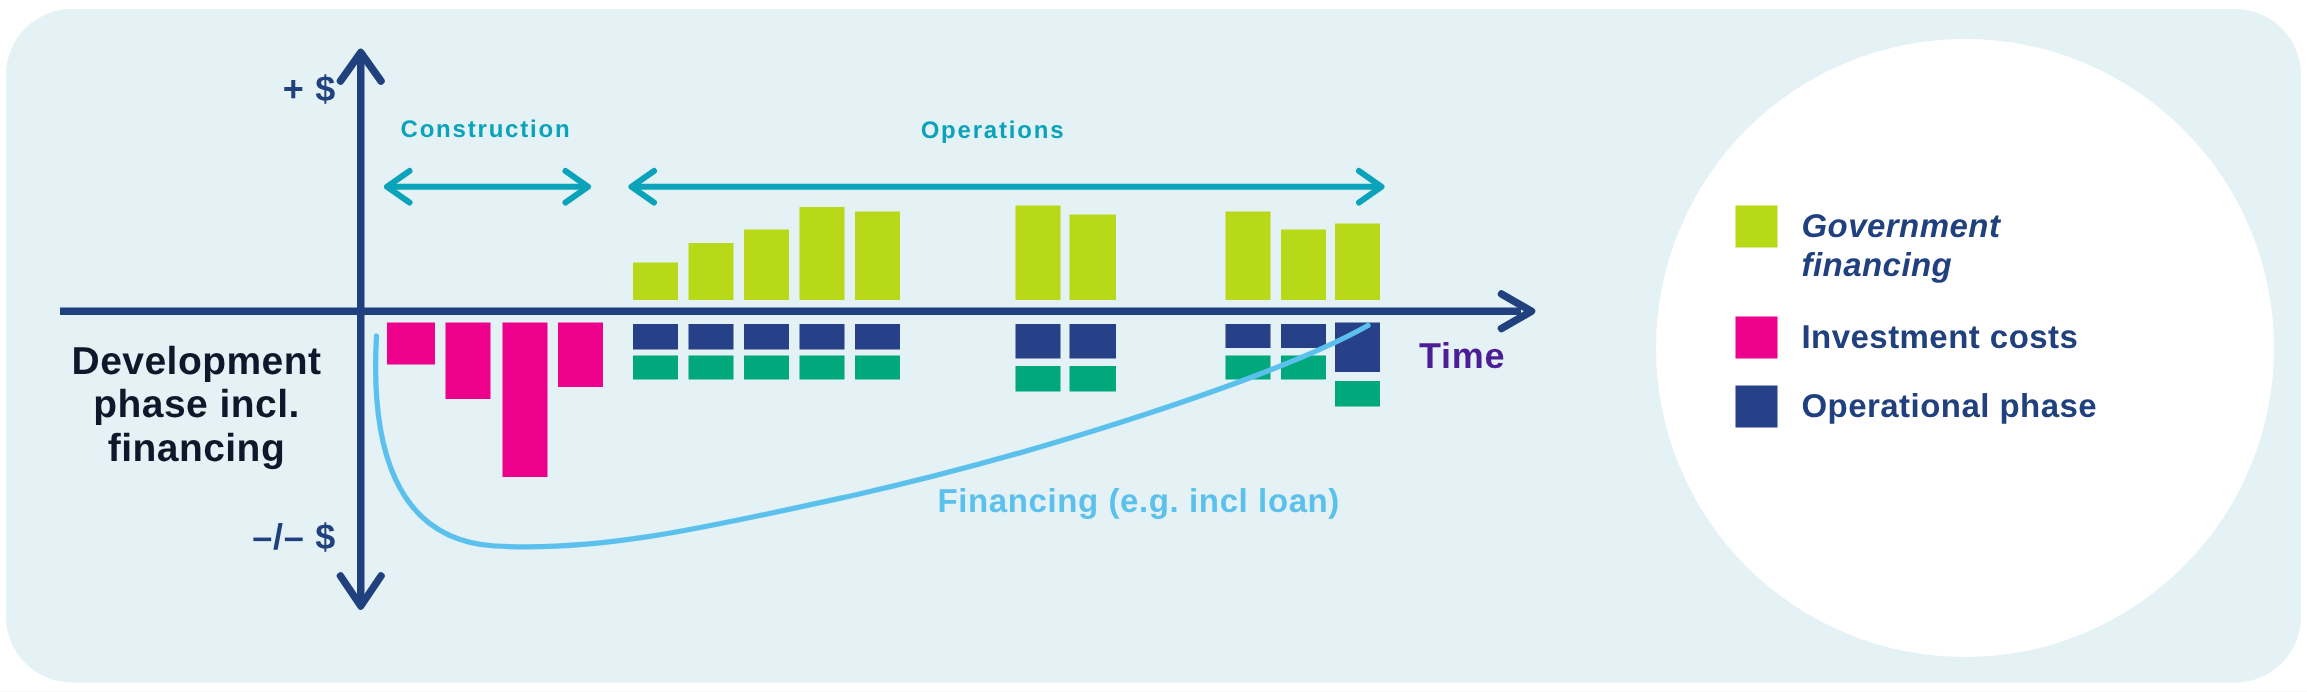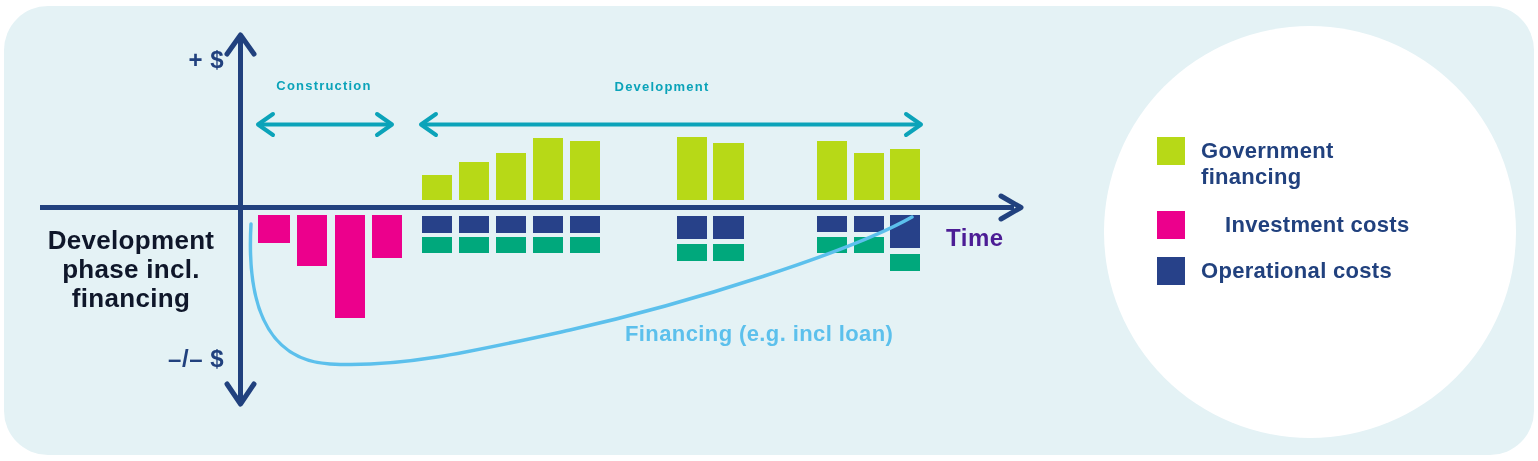--- a/index.html
+++ b/index.html
@@ -8,30 +8,30 @@
   #card{position:absolute;left:4px;top:6px;right:4px;bottom:6px;border-radius:44px;}
   #plot{position:absolute;left:0;top:0;width:1538px;height:461px;}
   .bar{position:absolute;}
   #diagram-svg{position:absolute;left:0;top:0;pointer-events:none;}
   .lbl{position:absolute;font-weight:700;}
   .navy-lbl{font-size:24px;letter-spacing:0.5px;}
   #plus-label{left:160px;top:46px;width:64px;text-align:right;}
   #minus-label{left:140px;top:345px;width:84px;text-align:right;}
   #time-label{left:946px;top:224px;width:90px;}
   #dev-label{left:33px;top:226px;width:196px;text-align:center;font-size:26px;line-height:29px;letter-spacing:0.3px;}
-  .phase-lbl{font-size:13px;letter-spacing:1.2px;text-align:center;width:200px;}
+  .phase-lbl{font-size:16px;letter-spacing:1.2px;text-align:center;width:200px;}
   #construction-label{left:224px;top:78px;}
   #operations-label{left:562px;top:79px;}
   #financing-label{left:625px;top:321px;font-size:22px;letter-spacing:0.4px;}
   #legend-circle{position:absolute;left:1104px;top:26px;width:412px;height:412px;border-radius:50%;}
   .lrow{position:absolute;display:flex;align-items:flex-start;}
   .swatch{width:28px;height:28px;flex:0 0 28px;}
   .ltext{margin-left:16px;font-weight:700;font-size:22px;line-height:26px;letter-spacing:0.3px;margin-top:1px;}
-  .li1{left:1157px;top:137px;}
-  .li2{left:1157px;top:211px;gap:24px;}
+  .li1{left:1157px;top:137px;font-style:italic;}
+  .li2{left:1157px;top:211px;}
   .li3{left:1157px;top:257px;}
   .li4{left:1157px;top:304px;}
 </style>
 </head>
 <body>
 
 <div id="stage">
 
   <div id="card" style="background: rgb(228, 242, 245);"></div>
 
@@ -93,21 +93,21 @@
       <polyline points="906,114 921,124.5 906,135" fill="none" stroke-width="4" stroke-linecap="round" stroke-linejoin="round" stroke="#0ba3b9"></polyline>
     </g>
     <path d="M 251 224 C 247 295, 262 360, 330 364 C 400 368, 470 352, 570 330 C 690 303, 850 252, 912 217" fill="none" stroke-width="3.5" stroke-linecap="round" stroke="#5cc0ec"></path>
   </svg>
 
   <div class="lbl navy-lbl" id="plus-label" style="color: rgb(33, 65, 126);">+ $</div>
   <div class="lbl navy-lbl" id="minus-label" style="color: rgb(33, 65, 126);">–/– $</div>
   <div class="lbl navy-lbl" id="time-label" style="color: #4c1d95;">Time</div>
   <div class="lbl" id="dev-label" style="color: #0f172a;">Development phase incl. financing</div>
   <div class="lbl phase-lbl" id="construction-label" style="color: rgb(11, 163, 185);">Construction</div>
-  <div class="lbl phase-lbl" id="operations-label" style="color: rgb(11, 163, 185);">Development</div>
+  <div class="lbl phase-lbl" id="operations-label" style="color: rgb(11, 163, 185);">Operations</div>
   <div class="lbl" id="financing-label" style="color: rgb(92, 192, 236);">Financing (e.g. incl loan)</div>
 
   <div id="legend-circle" style="background: rgb(255, 255, 255);"></div>
 
   <div class="lrow li1">
     <span class="swatch" style="background: rgb(183, 217, 23);"></span>
     <span class="ltext" style="color: rgb(33, 65, 126);">
       <span>Government</span><br>
       <span>financing</span>
     </span>
@@ -116,18 +116,18 @@
   <div class="lrow li2">
     <span class="swatch" style="background: rgb(236, 0, 140);"></span>
     <span class="ltext" style="color: rgb(33, 65, 126);">
       <span>Investment costs</span>
     </span>
   </div>
 
   <div class="lrow li3">
     <span class="swatch" style="background: rgb(39, 65, 137);"></span>
     <span class="ltext" style="color: rgb(33, 65, 126);">
-      <span>Operational costs</span>
+      <span>Operational phase</span>
     </span>
   </div>
 
 
 </div>
 
 </body></html>

